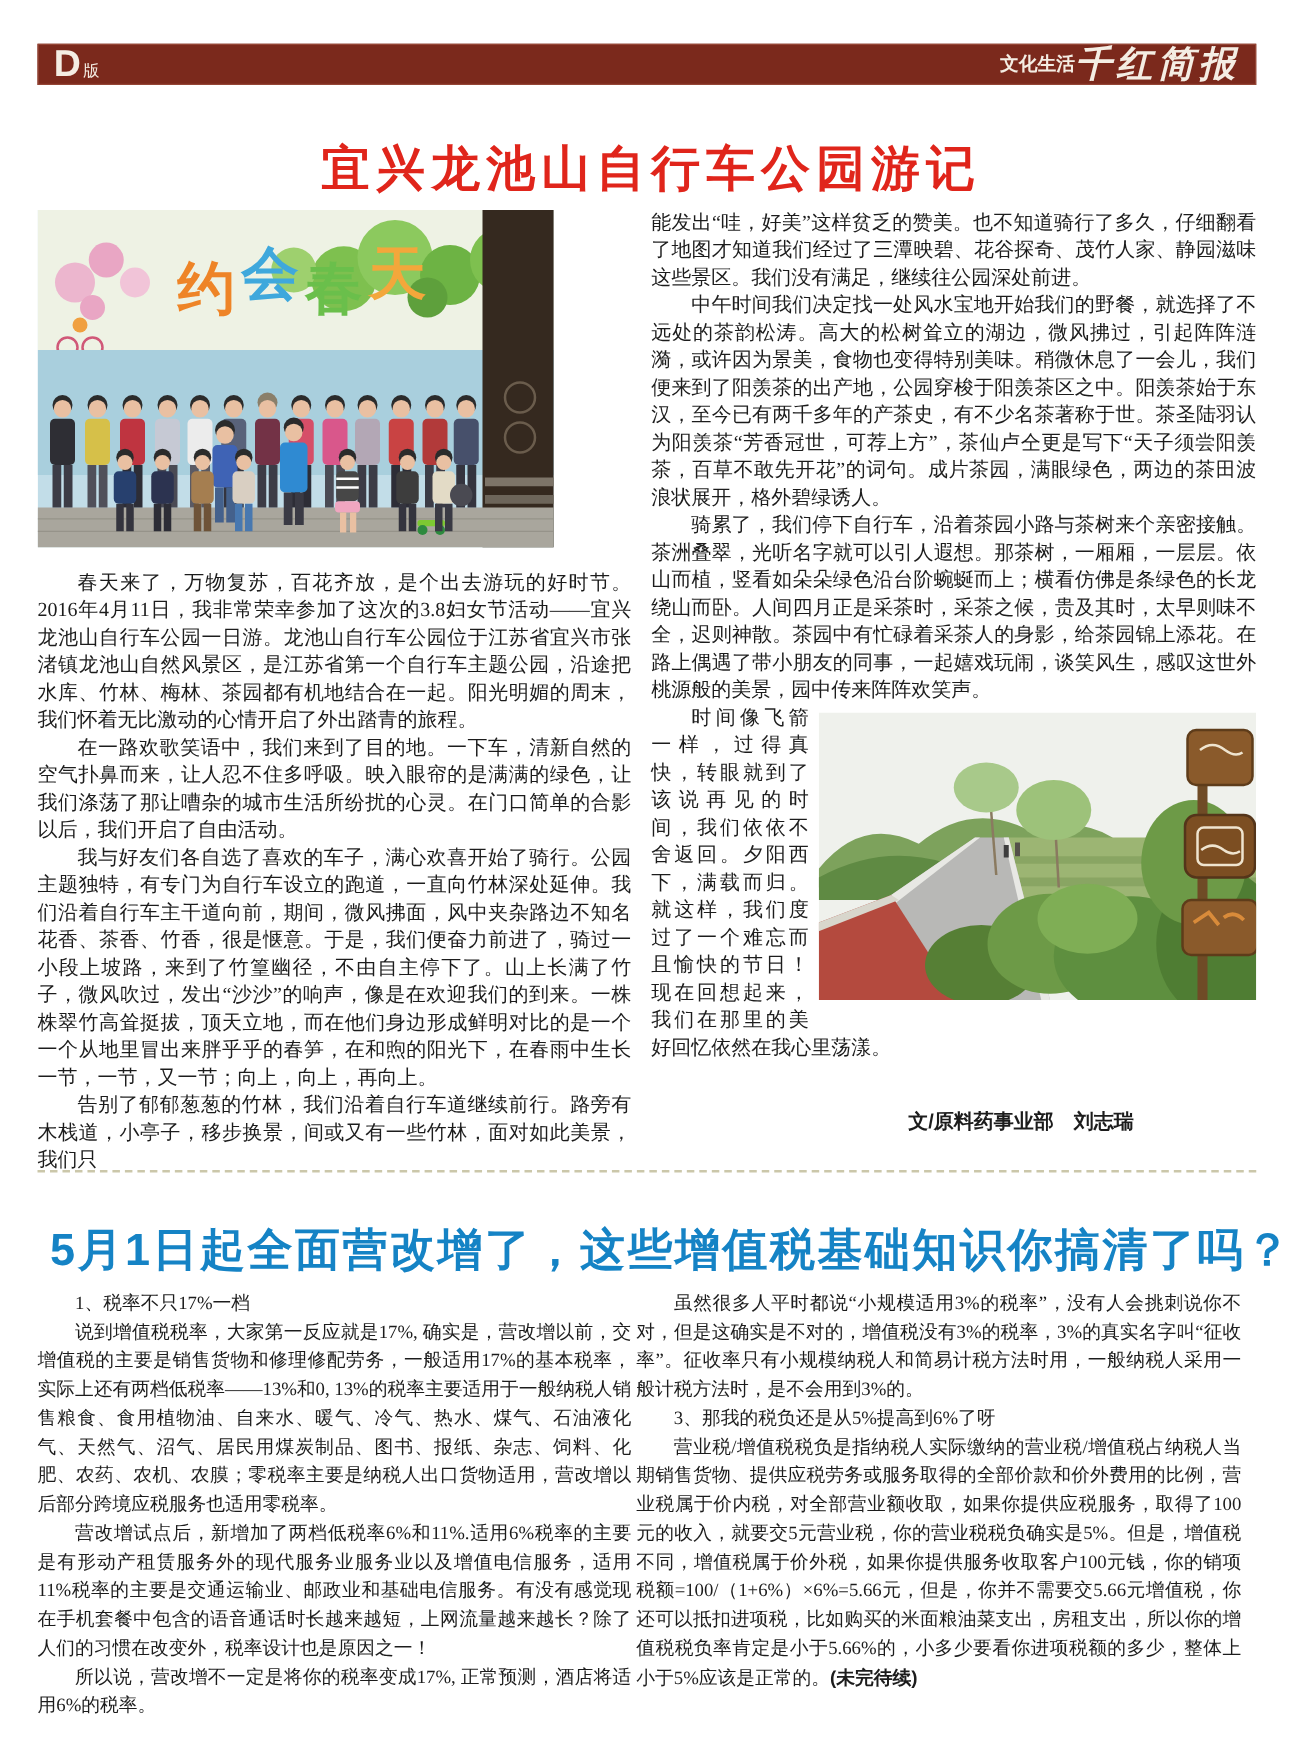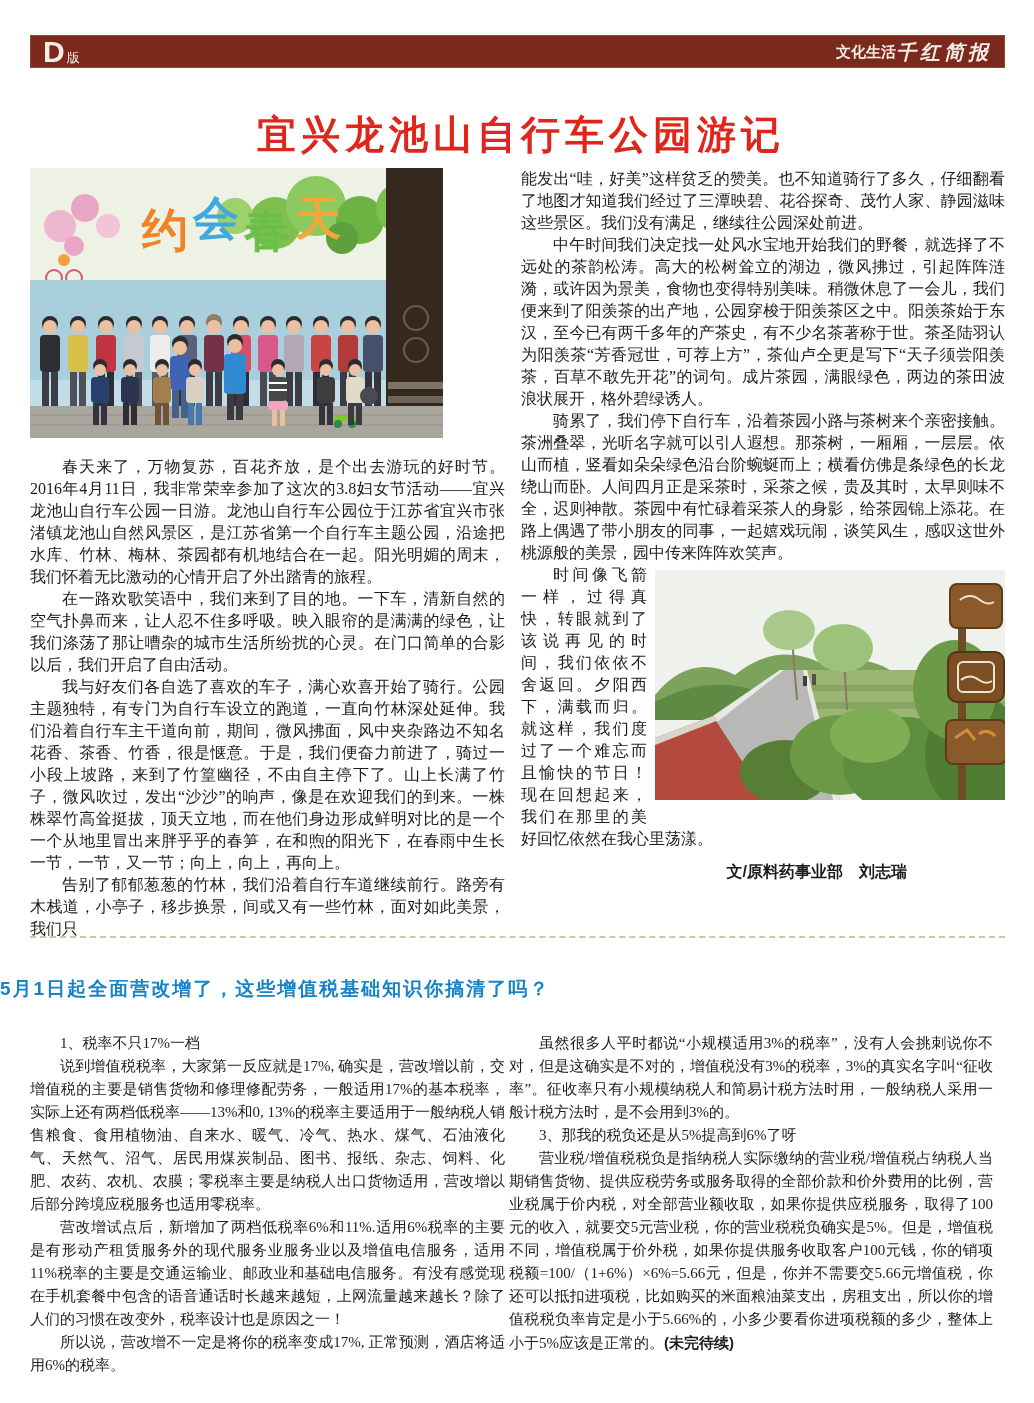--- a/index.html
+++ b/index.html
@@ -8,48 +8,48 @@
 
   
   .topbar{position:absolute;left:30px;top:35px;width:975px;height:33px;box-sizing:border-box;
           background:#7b291c;border:1px solid #944535;display:flex;align-items:center;
           justify-content:space-between;padding:0 12px;color:#f4ede3;}
   .edition{display:flex;align-items:baseline;font-family:"Liberation Sans",sans-serif;line-height:1;}
   .ed-d{font-size:30px;font-weight:bold;}
   .ed-ban{font-size:13px;margin-left:2px;}
   .brandwrap{display:flex;align-items:center;line-height:1;}
   .section{font-size:15px;font-weight:bold;font-family:"Liberation Sans",sans-serif;}
-  .brand{font-size:20px;font-weight:bold;font-style:italic;letter-spacing:4px;
+  .brand{font-size:29px;font-weight:bold;font-style:italic;letter-spacing:4px;
          font-family:"DejaVu Serif","Liberation Serif",serif;}
 
   
   .title1{position:absolute;top:104px;left:0;width:100%;margin:4px;text-align:center;
           font-family:"Liberation Sans","DejaVu Sans",sans-serif;font-size:39px;font-weight:bold;
           color:#e0251b;letter-spacing:5px;}
   .a1cols{position:absolute;top:168px;left:30px;width:975px;height:770px;overflow:hidden;
           display:flex;gap:16px;}
   .colL{width:475px;flex:none;}
   .colR{width:484px;flex:none;}
   p.body{margin:0;font-size:16px;line-height:22px;text-align:justify;text-justify:inter-character;}
   .ind{text-indent:2em;}
   figure.photo1{margin:0 0 18px 0;width:413px;height:270px;}
   figure.photo1 svg,figure.photo2 svg{display:block;width:100%;height:100%;}
   figure.photo2{float:right;width:350px;height:230px;margin:6px 0 8px 8px;}
   .banner-ch{font-family:"DejaVu Sans","Liberation Sans",sans-serif;font-weight:bold;font-size:46px;}
   .bc0{fill:#ee8427;} .bc1{fill:#3fa8dc;} .bc2{fill:#6abf4b;} .bc3{fill:#f3a73b;}
-  .byline{clear:both;text-align:right;padding-right:98px;margin-top:12px;
+  .byline{clear:both;text-align:right;padding-right:98px;margin-top:37px;
           font-family:"Liberation Sans",sans-serif;font-weight:bold;font-size:16px;}
 
   
   .divider{position:absolute;top:936px;left:30px;width:975px;height:0;
            border-top:2px dashed #cbc7aa;}
 
   
-  .title2{position:absolute;top:976px;left:0;width:100%;margin:0;text-align:left;
-          font-family:"Liberation Sans","DejaVu Sans",sans-serif;font-size:19px;font-weight:bold;
+  .title2{position:absolute;top:976px;left:0;width:100%;margin:0;text-align:right;
+          font-family:"Liberation Sans","DejaVu Sans",sans-serif;font-size:36px;font-weight:bold;
           color:#1583c5;letter-spacing:2px;}
   .a2cols{position:absolute;top:1032px;left:30px;width:975px;height:350px;overflow:hidden;
           display:flex;gap:4px;}
   p.body2{margin:0;font-size:15px;line-height:23px;text-align:justify;text-justify:inter-character;}
   .ending{font-weight:bold;font-family:"Liberation Sans",sans-serif;}
 </style>
 </head>
 <body>
 
 <div class="page">

